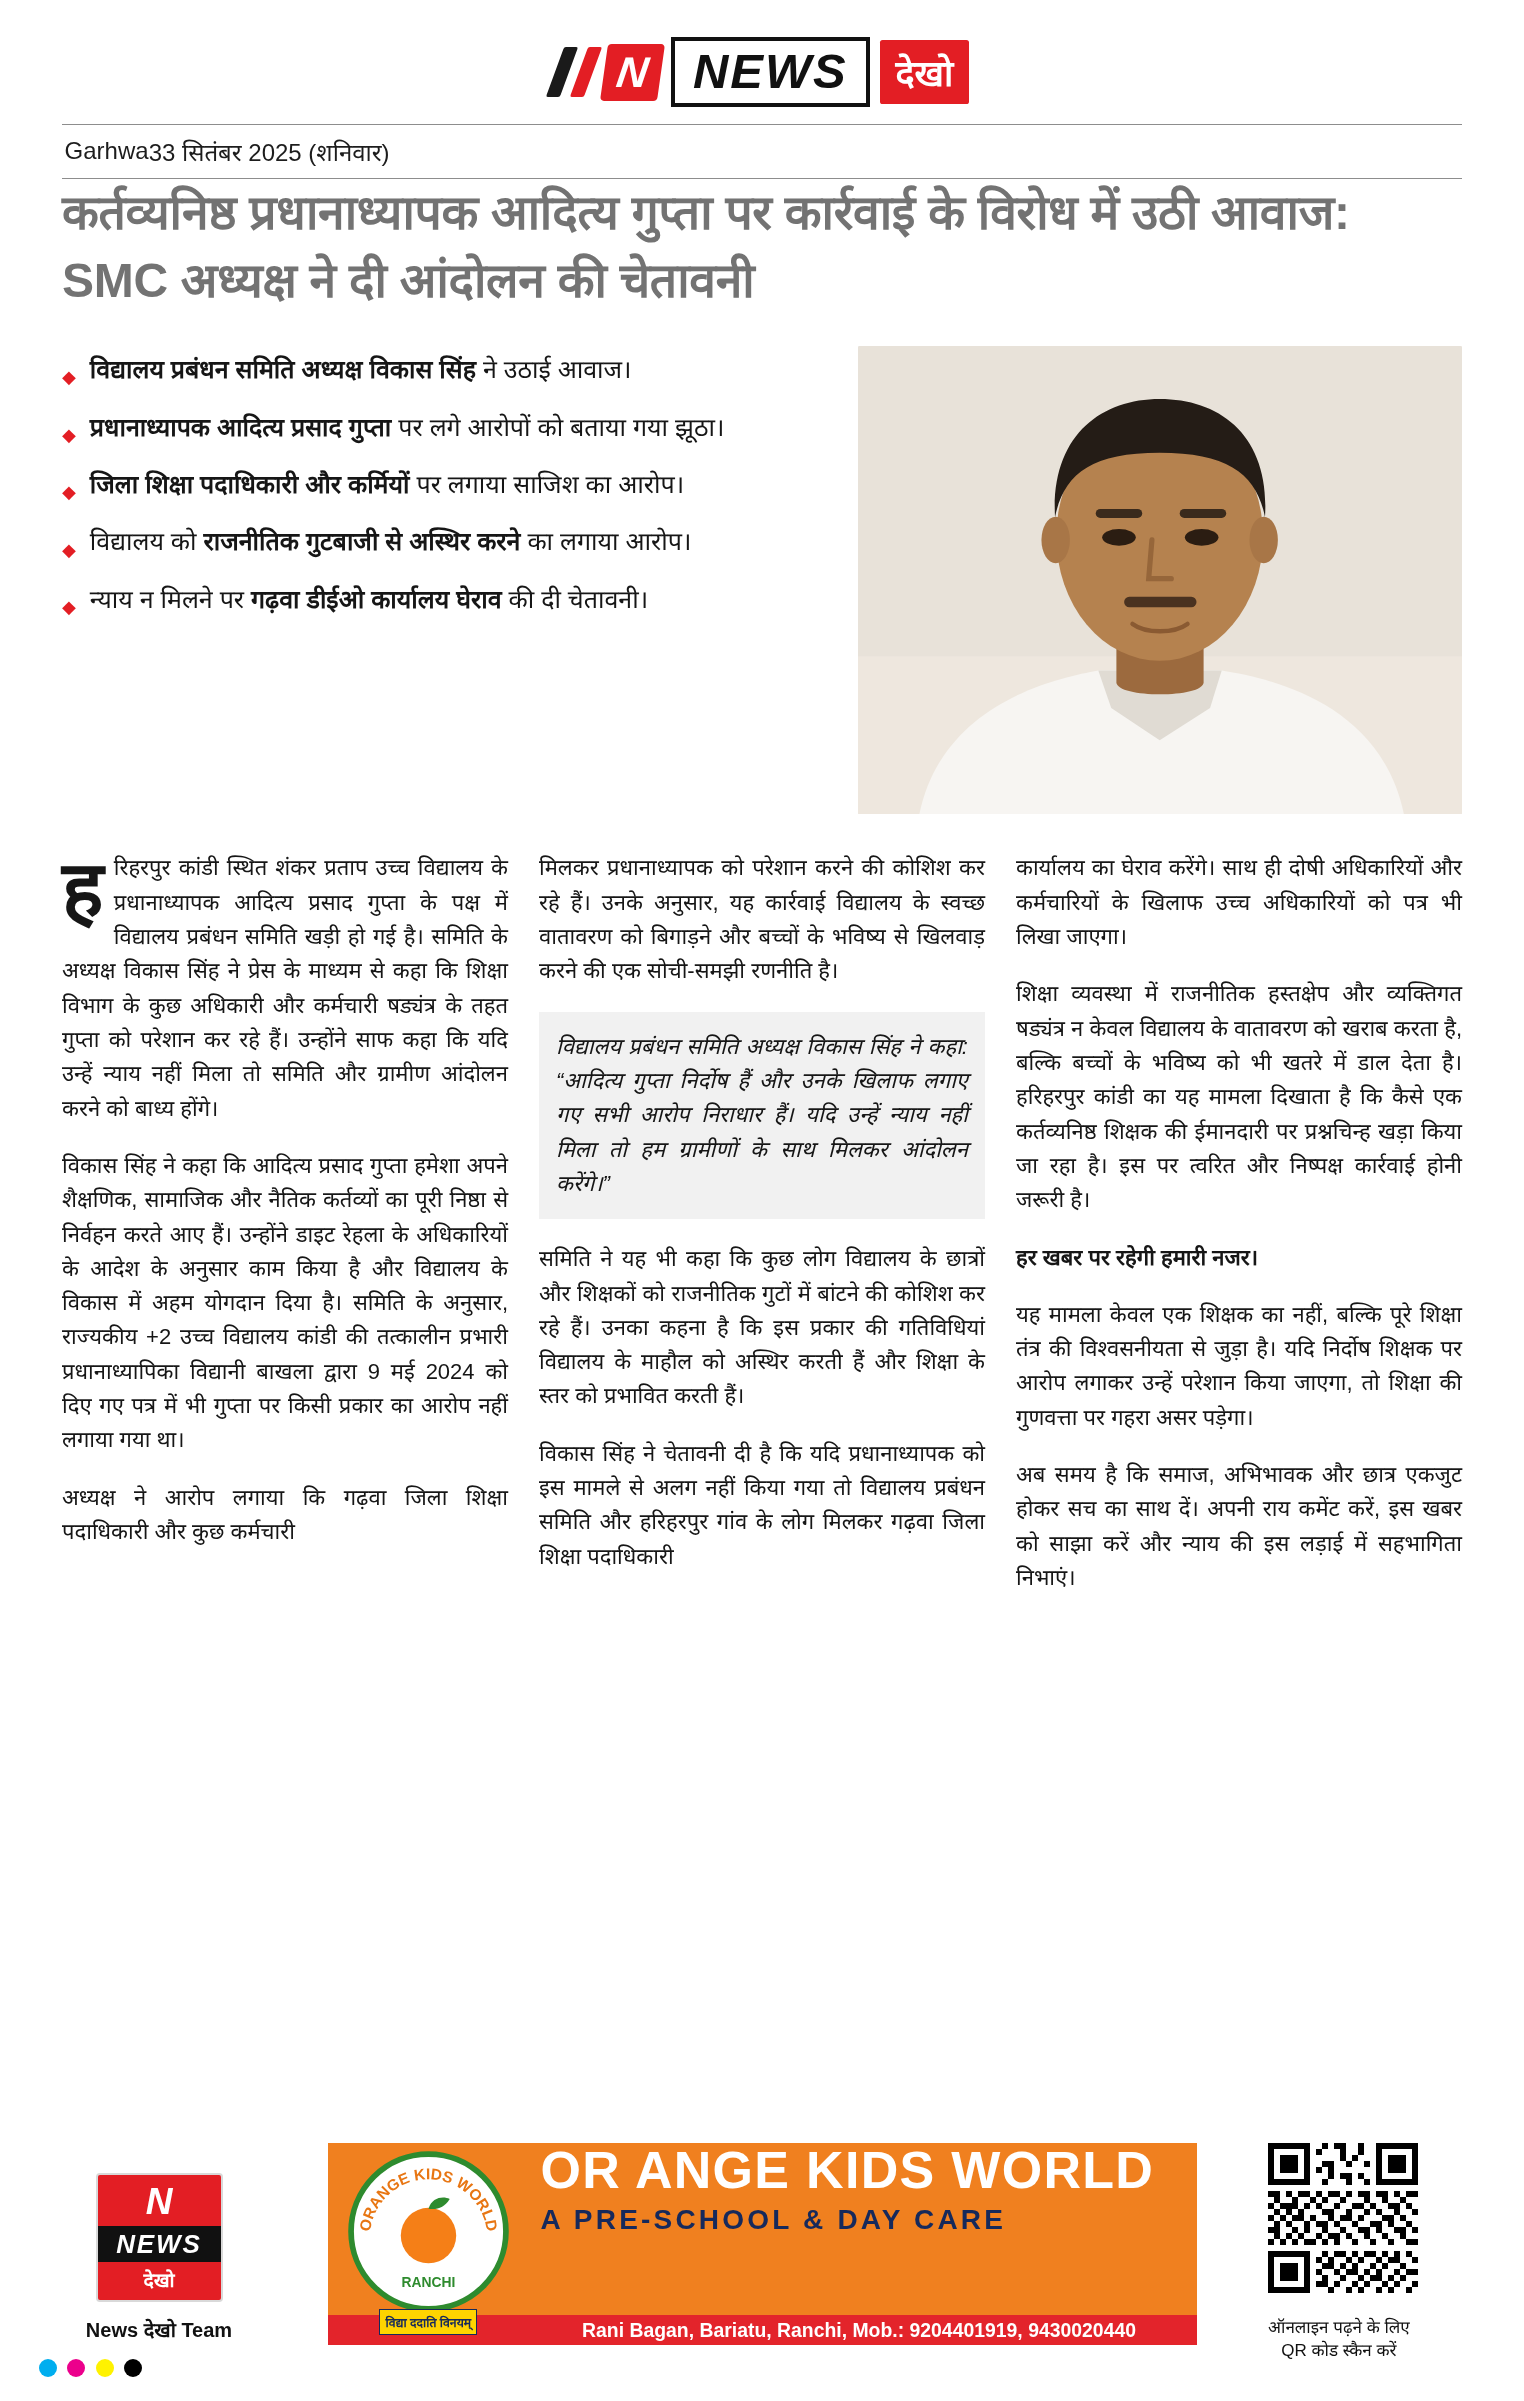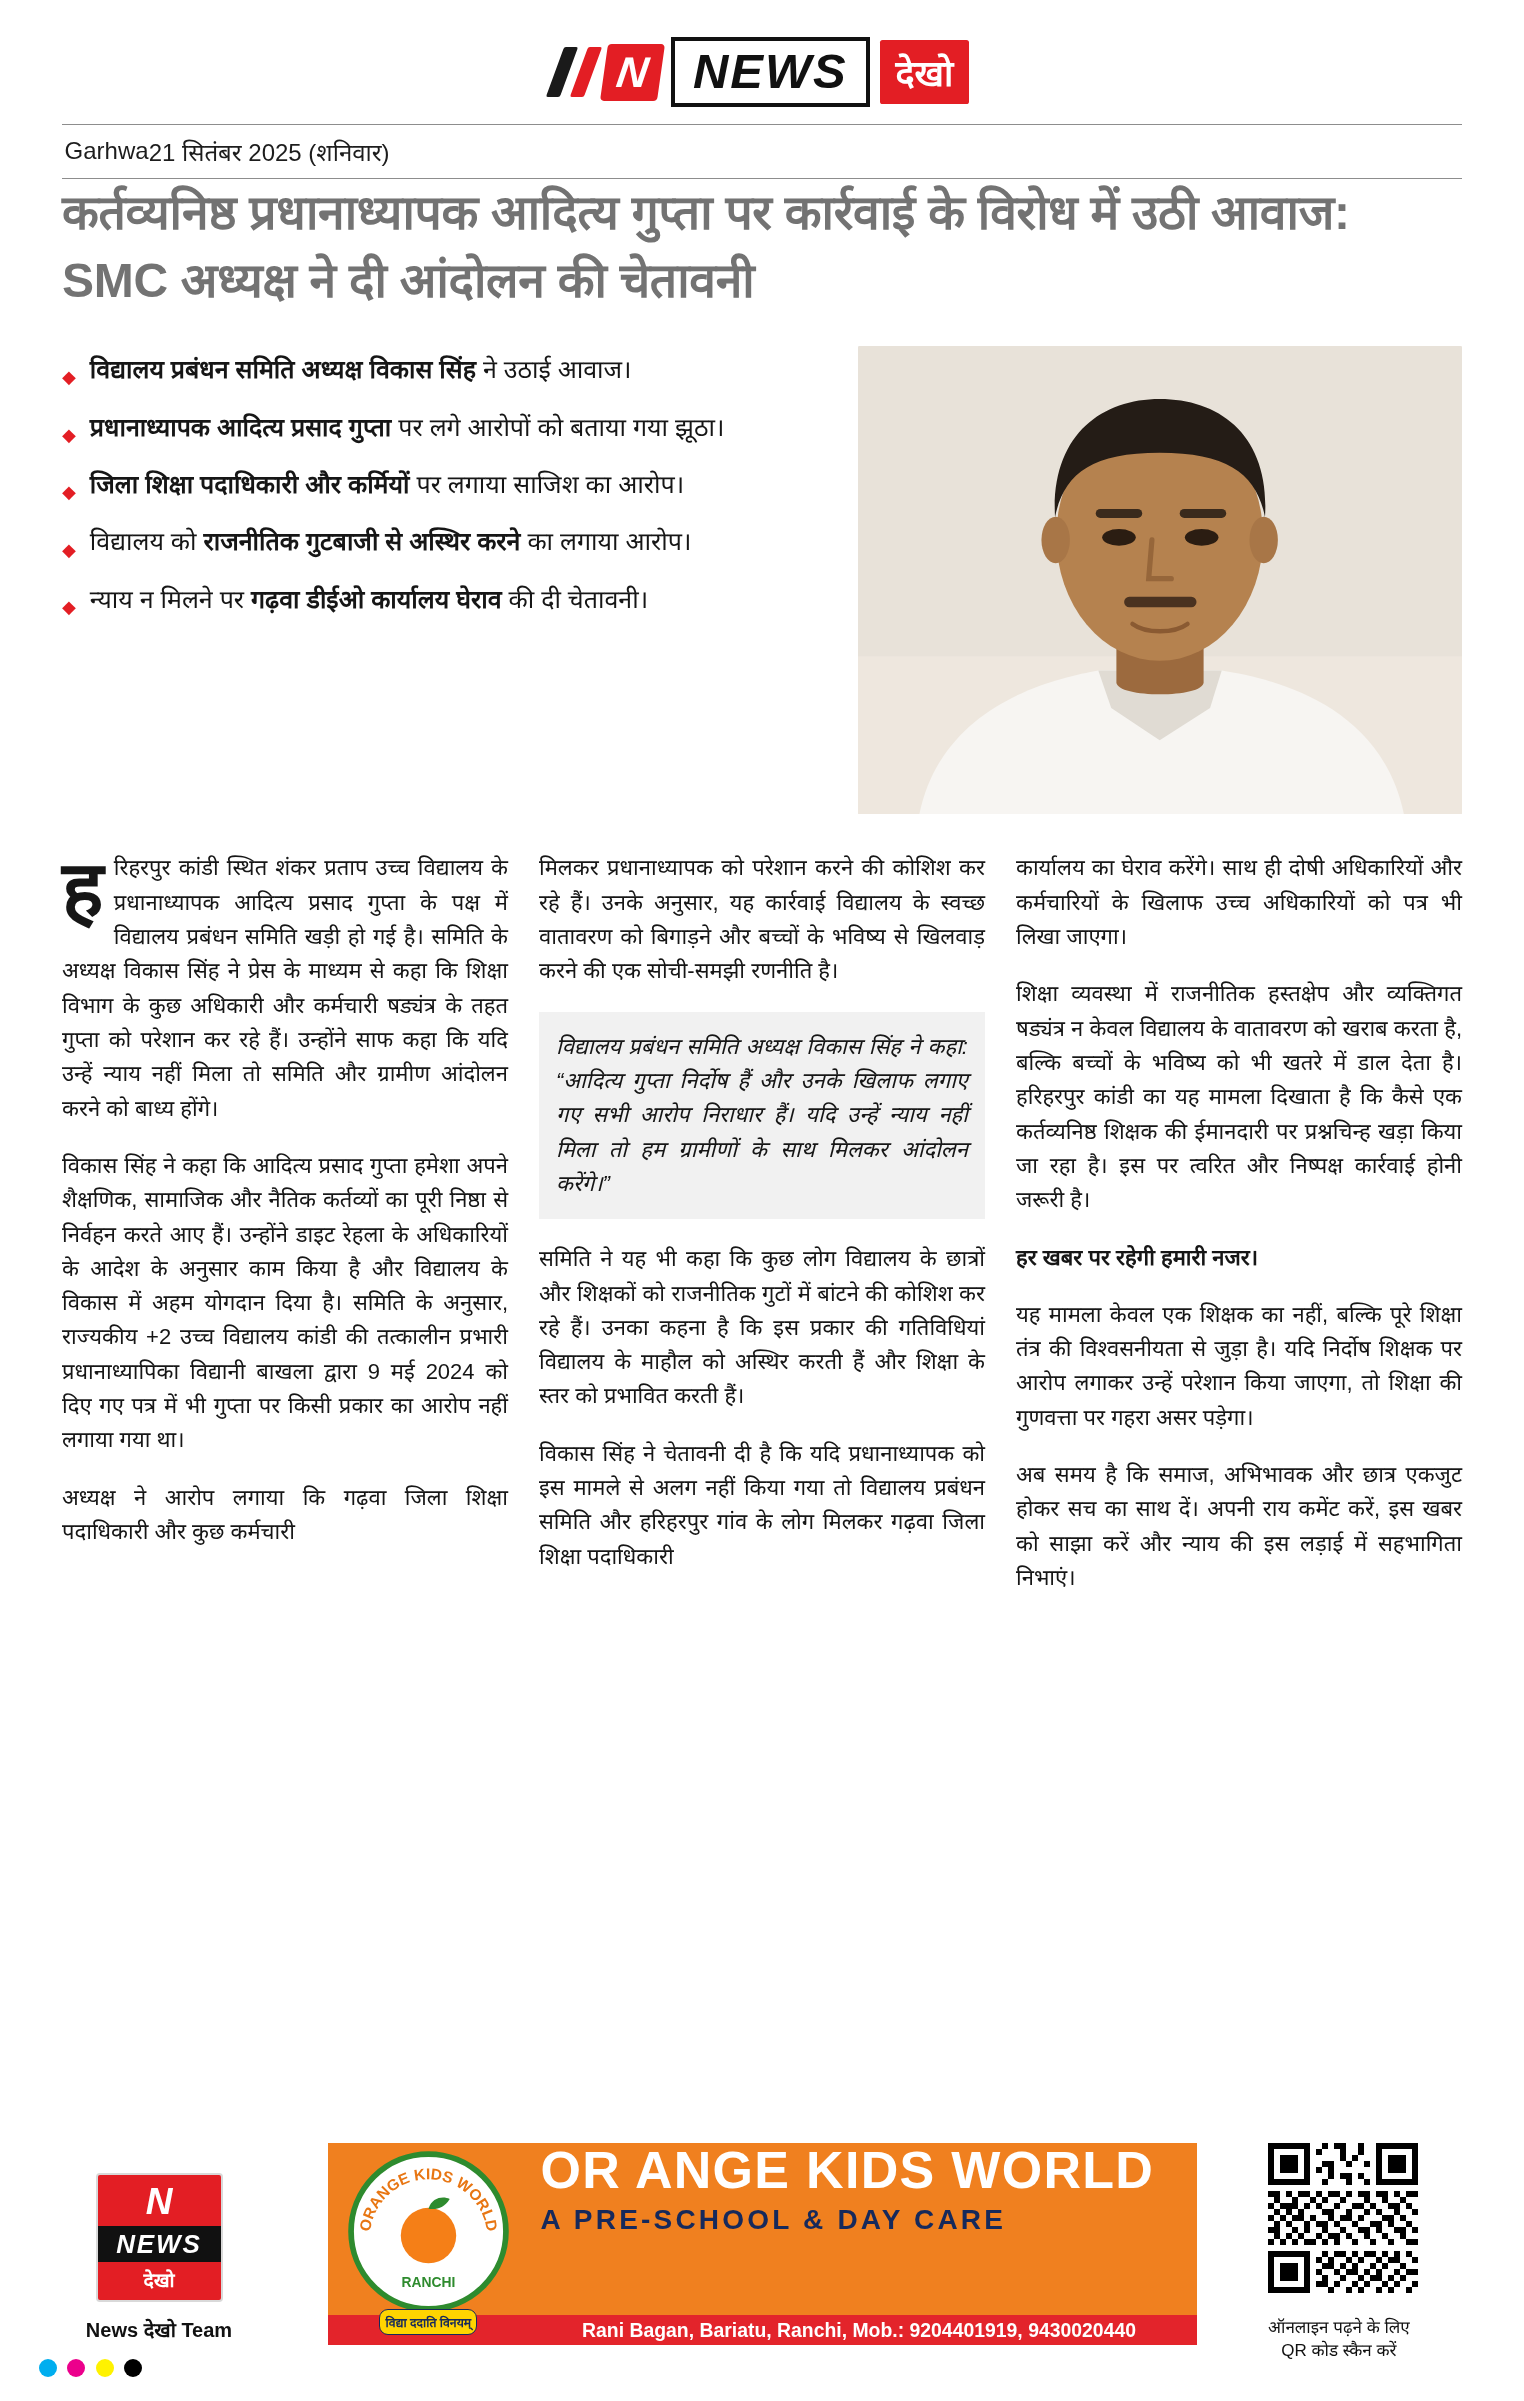--- a/index.html
+++ b/index.html
@@ -52,21 +52,21 @@
   .f-team { font-size:20px; font-weight:bold; color:#111; }
 
   .ad { position:relative; width:869px; height:217px; }
   .ad-orange { height:172px; background:#f0801f; display:flex; flex-direction:column; padding-left:213px; }
   .ad-title { font-size:52px; font-weight:800; color:#ffffff; letter-spacing:1.3px; line-height:1.05; }
   .ad-sub { font-size:28px; font-weight:800; color:#16295b; letter-spacing:3.2px; margin-top:6.5px; }
   .ad-strip { height:30px; background:#e3242b; color:#fff; display:flex; align-items:center; justify-content:center;
               font-size:19.4px; font-weight:bold; padding-left:194px; }
   .ad-logo { position:absolute; left:19.4px; top:6.5px; width:163px; text-align:center; }
   .ad-ribbon { margin-top:-5.2px; background:#ffd400; color:#16295b; font-size:12.3px; font-weight:bold; padding:3.2px 5.2px;
-               border-radius:9px; display:inline-block; border:1.3px solid #16295b; }
+               border-radius:0; display:inline-block; border:1.3px solid #16295b; }
 
   .f-right { width:194px; display:flex; flex-direction:column; align-items:flex-start; gap:24px; }
   .qr { width:150px; height:150px; }
   .qr svg { width:100%; height:100%; display:block; }
   .qr-caption { font-size:17px; text-align:center; line-height:1.35; color:#111; }
 
   .print-dots { position:absolute; left:39px; top:2359px; display:flex; gap:10.3px; }
   .dot { width:18px; height:18px; border-radius:50%; }
   .dot.c { background:#00aeef; } .dot.m { background:#ec008c; } .dot.y { background:#fff200; } .dot.k { background:#000; }
 </style>
@@ -78,21 +78,21 @@
   <div class="masthead">
     <span class="slash s1"></span>
     <span class="slash s2"></span>
     <div class="logo-n">N</div>
     <div class="logo-news">NEWS</div>
     <div class="logo-dekho">देखो</div>
   </div>
 
   <div class="dateline">
     <span>Garhwa</span>
-    <span>21 सितंबर 2025 (शनिवार)</span>
+    <span>33 सितंबर 2025 (शनिवार)</span>
   </div>
 
 
   <h1 class="headline">कर्तव्यनिष्ठ प्रधानाध्यापक आदित्य गुप्ता पर कार्रवाई के विरोध में उठी आवाज: SMC अध्यक्ष ने दी आंदोलन की चेतावनी</h1>
 
   <div class="top-flex">
     <ul class="bullets">
       <li class="bullet">
         <span class="diamond"></span>
         <span><span></span><b>विद्यालय प्रबंधन समिति अध्यक्ष विकास सिंह</b><span> ने उठाई आवाज।</span></span>

